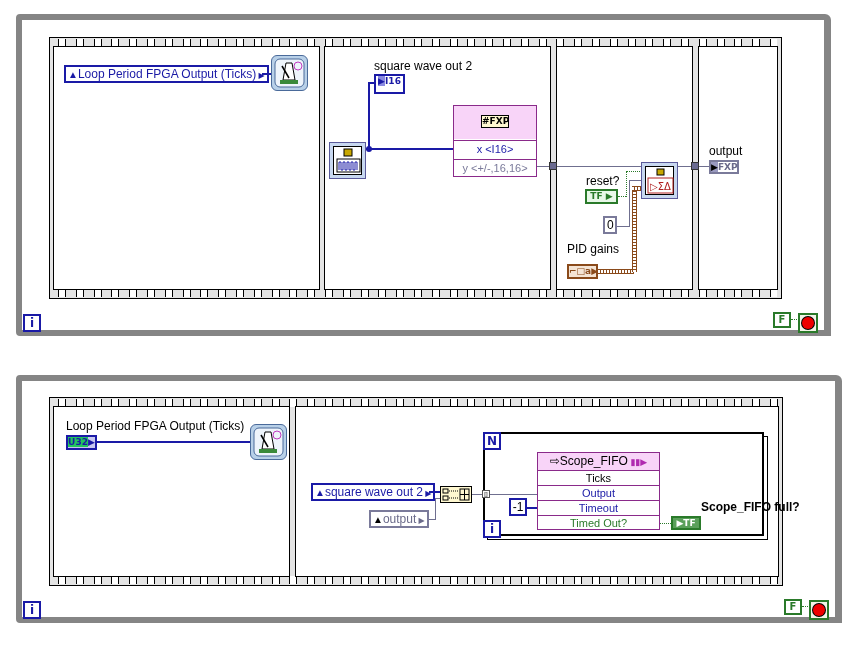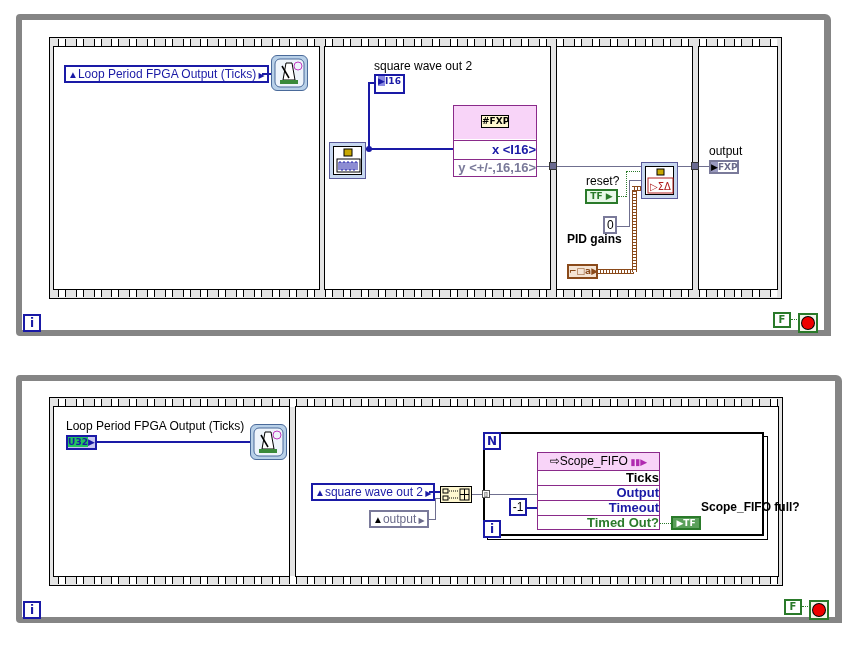--- a/index.html
+++ b/index.html
@@ -15,21 +15,21 @@
   .lbl { position:absolute; font-size:12px; color:#000; white-space:nowrap; }
   .ctl-blue { position:absolute; border:2px solid #1a1aa6; background:#fff; color:#1a1aa6; font-size:12px; line-height:14px; padding:0 2px; white-space:nowrap; box-sizing:border-box; }
   .ctl-gray { position:absolute; border:2px solid #7a7a9a; background:#fff; color:#6a6a8a; font-size:12px; line-height:14px; padding:0 2px; white-space:nowrap; box-sizing:border-box; }
   .wire { position:absolute; background:#1a1aa6; }
   .wire-gray { position:absolute; background:#6f6f8f; }
   .term-small { position:absolute; font:bold 9px "DejaVu Sans", sans-serif; white-space:nowrap; box-sizing:border-box; text-align:center; }
   .node { position:absolute; border:1px solid #5a5a9a; background:#c8d8f0; box-sizing:border-box; }
   .node-inner { position:absolute; left:3px; top:3px; right:3px; bottom:3px; background:#fff; border:1px solid #000; box-sizing:border-box; }
   .tunnel { position:absolute; width:8px; height:8px; background:#6a6a90; border:1px solid #333; box-sizing:border-box; }
   .pink-node { position:absolute; background:#fff; border:1px solid #8a2a8a; box-sizing:border-box; }
-  .pink-row { position:absolute; left:0; right:0; border-top:1px solid #8a2a8a; font-size:13px; text-align:right; box-sizing:border-box;font-weight:bold; }
+  .pink-row { position:absolute; left:0; right:0; border-top:1px solid #8a2a8a; font-size:11px; text-align:center; box-sizing:border-box; }
   .stop { position:absolute; width:16px; height:16px; background:#f4f4e8; border:2px solid #2a7a2a; box-sizing:content-box; }
   .stop::after { content:""; position:absolute; left:2px; top:2px; width:12px; height:12px; border-radius:50%; background:#ee0000; box-shadow:0 0 0 1px #000; }
   .fconst { position:absolute; width:14px; height:12px; border:2px solid #2a7a2a; background:#fff; color:#2a7a2a; font:bold 10px "DejaVu Sans", sans-serif; text-align:center; line-height:12px; box-sizing:content-box; }
   .dotwire { position:absolute; border-top:1px dotted #2a7a2a; }
 </style>
 </head>
 <body>
 
 <div class="loop" style="left:16px;top:14px;width:815px;height:322px;border-right-width:7px;"></div>
 <div class="iter" style="left:23px;top:314px;">i</div>
@@ -91,21 +91,21 @@
 </div>
 <div class="dotwire" style="left:618px;top:196px;width:8px;"></div>
 <div class="abs" style="left:626px;top:171px;height:26px;border-left:1px dotted #2a7a2a;"></div>
 <div class="dotwire" style="left:626px;top:171px;width:16px;"></div>
 
 <div class="ctl-gray" style="left:603px;top:216px;width:14px;height:18px;color:#000;line-height:14px;text-align:center;">0</div>
 <div class="wire-gray" style="left:617px;top:226px;width:12px;height:1px;"></div>
 <div class="wire-gray" style="left:629px;top:180px;width:1px;height:47px;"></div>
 <div class="wire-gray" style="left:629px;top:180px;width:12px;height:1px;"></div>
 
-<div class="lbl" style="left:567px;top:232px;font-weight:bold;">PID gains</div>
+<div class="lbl" style="left:567px;top:242px;">PID gains</div>
 <div class="term-small" style="left:567px;top:264px;width:31px;height:15px;border:2px solid #8a4a1a;color:#8a4a1a;background:#f4e4d4;line-height:11px;">
   <span>⌐□a</span><span>▶</span>
 </div>
 <div class="abs" style="left:598px;top:269px;width:36px;height:3px;border-top:1px solid #8a4a1a;border-bottom:1px solid #8a4a1a;background:repeating-linear-gradient(90deg,#fff 0 2px,#8a4a1a 2px 3px);"></div>
 <div class="abs" style="left:632px;top:187px;width:3px;height:85px;border-left:1px solid #8a4a1a;border-right:1px solid #8a4a1a;background:repeating-linear-gradient(0deg,#fff 0 2px,#8a4a1a 2px 3px);"></div>
 <div class="abs" style="left:632px;top:186px;width:10px;height:3px;border-top:1px solid #8a4a1a;border-bottom:1px solid #8a4a1a;background:repeating-linear-gradient(90deg,#fff 0 2px,#8a4a1a 2px 3px);"></div>
 
 <div class="node" style="left:641px;top:162px;width:37px;height:37px;padding-left:8px;">
   <div class="node-inner">
     <svg width="29" height="29" viewBox="0 0 29 29">

